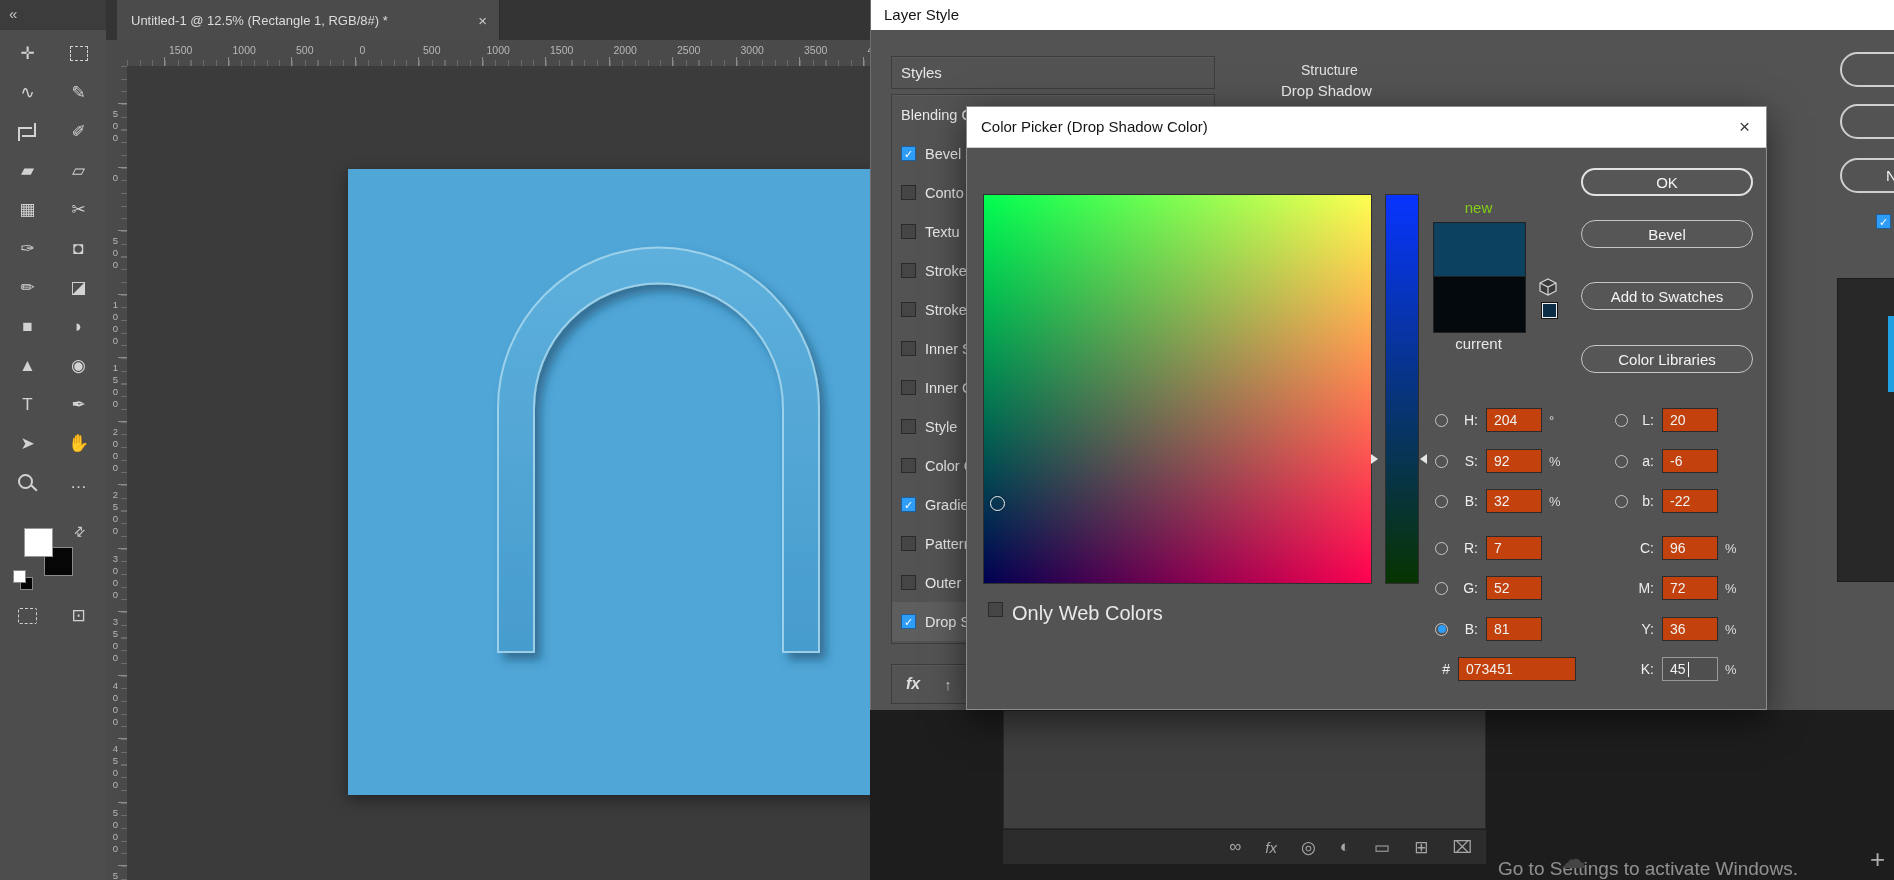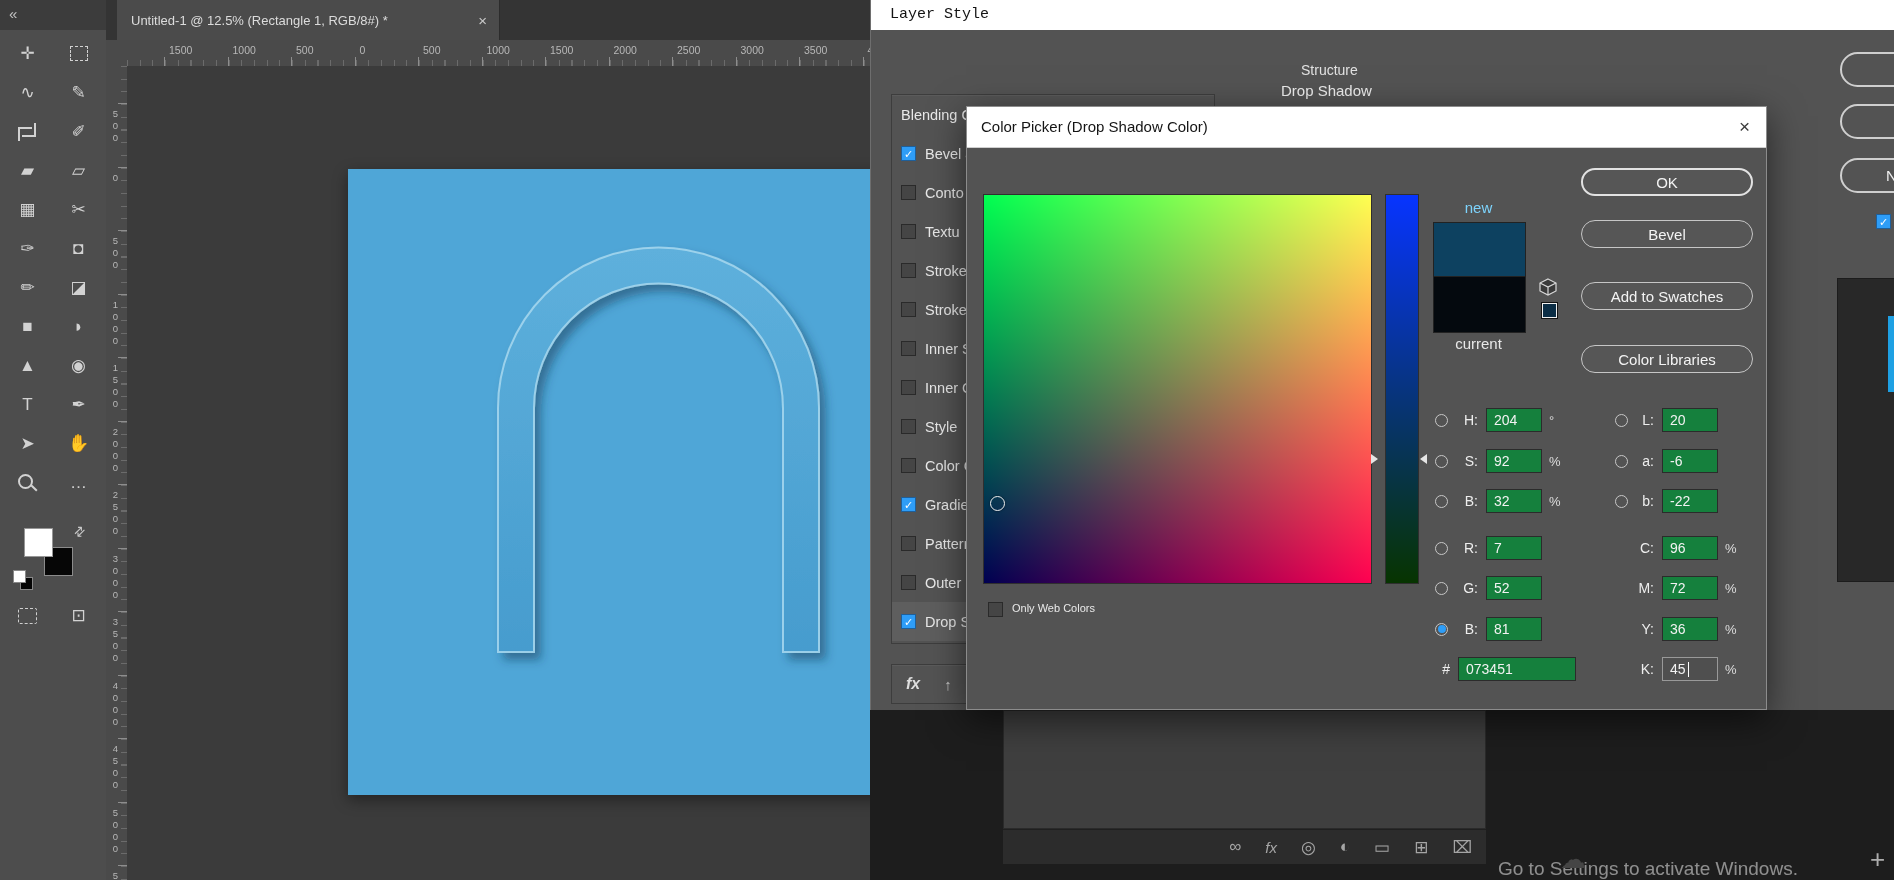--- a/index.html
+++ b/index.html
@@ -38,21 +38,21 @@
   #ruler-v{position:absolute;left:106px;top:66px;width:21px;height:814px;background:#4a4a4a;border-right:1px solid #333;overflow:hidden;}
   #vminor{position:absolute;top:0;bottom:0;right:0;width:6px;background:repeating-linear-gradient(to bottom,#6b6b6b 0 1px,transparent 1px 12.7px);}
   .vnum{position:absolute;left:4px;writing-mode:vertical-rl;text-orientation:upright;font-size:9.5px;color:#b8b8b8;letter-spacing:1px;}
   .vtick{position:absolute;right:0;width:9px;height:1px;background:#8d8d8d;}
   #canvas-area{position:absolute;left:127px;top:66px;width:743px;height:814px;background:#3b3b3b;}
   #doc{position:absolute;left:348px;top:169px;width:624px;height:626px;box-shadow:0 5px 14px rgba(0,0,0,.4);}
 
   
   #ls-dialog{position:absolute;left:870px;top:0;width:1024px;height:710px;background:#535353;overflow:hidden;border-left:1px solid #6e6e6e;}
   .wtitle{position:absolute;left:0;top:0;right:0;height:30px;background:#ffffff;}
-  #ls-title{font-size:15px;color:#141414;line-height:30px;padding-left:19px;font-family:Liberation Mono, monospace;}
+  #ls-title{font-size:15px;color:#141414;line-height:30px;padding-left:13px;}
   .panel-box{position:absolute;border:1px solid #3d3d3d;box-shadow:inset 0 1px 0 rgba(255,255,255,0.05);}
   #styles-header{left:20px;top:56px;width:322px;height:31px;display:flex;align-items:center;}
   #styles-header span{font-size:15px;color:#e6e6e6;padding-left:9px;}
   #styles-list{left:20px;top:94px;width:322px;height:548px;overflow:hidden;}
   .style-row{position:absolute;left:0;width:100%;height:39px;display:flex;align-items:center;padding-left:9px;box-sizing:border-box;gap:9px;}
   .style-row.sel{background:#5e5e5e;}
   .style-label{font-size:14.5px;color:#e8e8e8;white-space:nowrap;}
   .cbx{width:15px;height:15px;background:#454545;border:1px solid #2a2a2a;color:#fff;font-size:11px;line-height:15px;text-align:center;flex:none;box-sizing:border-box;}
   .cbx.on{background:var(--accent,#2E9DF7);border-color:#1f5f99;}
   #styles-footer{left:20px;top:664px;width:322px;height:40px;display:flex;align-items:center;padding-left:14px;gap:24px;box-sizing:border-box;}
@@ -84,42 +84,42 @@
   #pk-titlebar{position:absolute;left:0;top:0;right:0;height:40px;background:#fff;border-bottom:1px solid #cfcfcf;}
   #pk-title{font-size:15px;color:#141414;line-height:40px;padding-left:14px;}
   #pk-close{position:absolute;right:16px;top:0;line-height:40px;font-size:19px;color:#3d3d3d;}
   #pk-body{position:absolute;left:0;top:40px;right:0;bottom:0;}
   #pk-field{position:absolute;left:16px;top:47px;width:387px;height:388px;border:1px solid #2f2f2f;}
   #pk-field-overlay{position:absolute;inset:0;mix-blend-mode:screen;}
   #pk-marker{position:absolute;left:6px;top:301px;width:13px;height:13px;border:1.5px solid #f0f0f0;border-radius:50%;box-shadow:0 0 2px rgba(0,0,0,.6);}
   #pk-slider{position:absolute;left:418px;top:47px;width:32px;height:388px;border:1px solid #2f2f2f;}
   #pk-arrow-l{position:absolute;left:404px;top:307px;width:0;height:0;border-top:5px solid transparent;border-bottom:5px solid transparent;border-left:7px solid #e5e5e5;}
   #pk-arrow-r{position:absolute;left:453px;top:307px;width:0;height:0;border-top:5px solid transparent;border-bottom:5px solid transparent;border-right:7px solid #e5e5e5;}
-  #pk-new-label{position:absolute;left:466px;top:52px;width:91px;text-align:center;font-size:15px;color:#7dd3fc;}
+  #pk-new-label{position:absolute;left:466px;top:52px;width:91px;text-align:center;font-size:15px;color:#84cc16;}
   #pk-new{position:absolute;left:466px;top:75px;width:91px;height:54px;border:1px solid #222;}
   #pk-current{position:absolute;left:466px;top:129px;width:91px;height:55px;border:1px solid #222;}
   #pk-current-label{position:absolute;left:466px;top:188px;width:91px;text-align:center;font-size:15px;color:#e8e8e8;}
   #gamut-cube{position:absolute;left:571px;top:130px;width:20px;height:20px;}
   #gamut-swatch{position:absolute;left:575px;top:156px;width:13px;height:13px;border:1px solid #f0f0f0;outline:1px solid #141414;}
   .pk-btn{position:absolute;left:614px;width:172px;height:28px;border:1.5px solid #c6c6c6;border-radius:17px;color:#f3f3f3;font-size:15px;display:flex;align-items:center;justify-content:center;background:rgba(255,255,255,0.02);box-sizing:border-box;}
   .pk-btn.primary{border-width:2px;border-color:#e2e2e2;}
   .pk-row{position:absolute;display:flex;align-items:center;height:26px;}
   .radio{width:13px;height:13px;border:1px solid #c7c7c7;border-radius:50%;margin-right:6px;position:relative;flex:none;box-sizing:border-box;}
   .radio.on::after{content:'';position:absolute;inset:1.5px;border-radius:50%;background:var(--accent,#2E9DF7);}
   .radio-spacer{width:13px;margin-right:6px;flex:none;}
   .pk-lbl{width:24px;text-align:right;margin-right:8px;font-size:14px;color:#eeeeee;flex:none;}
   .pk-lbl.sm{width:20px;}
   .pk-lbl.hash{width:12px;margin-right:8px;}
-  .pk-input{width:56px;height:24px;background:#15803d;border:1px solid #2b2b2b;color:#f2f2f2;font-size:14px;display:flex;align-items:center;padding-left:7px;box-sizing:border-box;}
+  .pk-input{width:56px;height:24px;background:#c2410c;border:1px solid #2b2b2b;color:#f2f2f2;font-size:14px;display:flex;align-items:center;padding-left:7px;box-sizing:border-box;}
   .pk-input.hex{width:118px;}
   .pk-input.focused{background:#4f4f4f;border-color:#999;}
   .caret{width:1px;height:15px;background:#fff;margin-left:2px;}
   .pk-unit{margin-left:7px;font-size:13px;color:#dddddd;width:14px;}
   #only-web-box{position:absolute;left:21px;top:455px;}
-  #only-web-label{position:absolute;left:45px;top:455px;font-size:11px;color:#e9e9e9;}
+  #only-web-label{position:absolute;left:45px;top:455px;font-size:20px;color:#e9e9e9;}
 </style>
 </head>
 <body>
 
 <div id="root">
 
   <div id="toolbar">
     <div id="toolbar-top">
       <span id="collapse">«</span>
     </div>
@@ -242,20 +242,23 @@
         </filter>
       </defs>
       <path id="arch-path" filter="url(#archShadow)" fill="url(#archGrad)" stroke-width="2" stroke-opacity="0.85" d="M150,483 L150,239 A160.5,160.5 0 0 1 471,239 L471,483 L435,483 L435,239 A124.5,124.5 0 0 0 186,239 L186,483 Z" stroke="#A8D8EF"></path>
     </svg>
   </div>
 
   <div id="ls-dialog">
     <div class="wtitle">
       <div id="ls-title">Layer Style</div>
     </div>
+    <div id="styles-header" class="panel-box">
+      <span>Styles</span>
+    </div>
     <div id="styles-list" class="panel-box">
         <div class="style-row" style="top: 0px;">
           <div class="style-label">Blending O</div>
         </div>
         <div class="style-row" style="top: 39px;">
           <div class="cbx on">✓</div>
           <div class="style-label">Bevel &amp;</div>
         </div>
         <div class="style-row" style="top: 78px;">
           <div class="cbx"></div>

